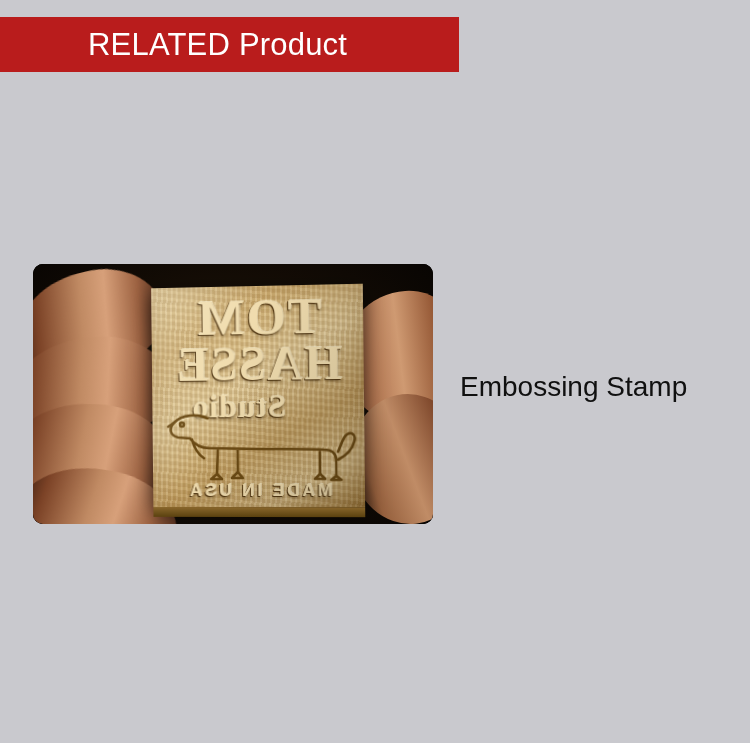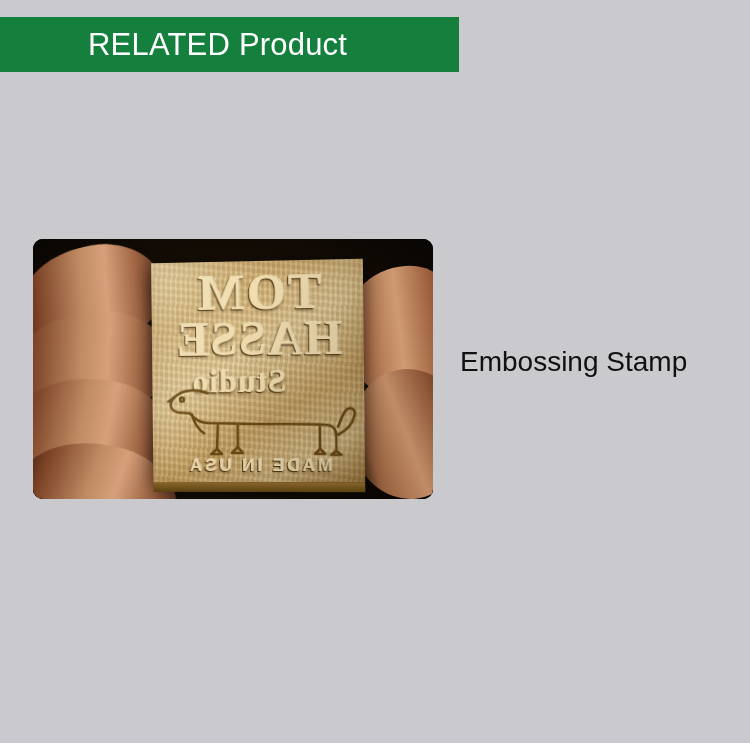--- a/index.html
+++ b/index.html
@@ -15,36 +15,36 @@
     position: relative;
   }
 
   
   .header-banner {
     position: absolute;
     left: 0;
     top: 17px;
     width: 459px;
     height: 55px;
-    background: #15803d;
+    background: #b91c1c;
     display: flex;
     align-items: center;
   }
   .header-title {
     color: #ffffff;
     font-size: 31px;
     font-weight: normal;
     letter-spacing: 0.2px;
     margin-left: 88px;
     line-height: 1;
     white-space: nowrap;
   }
 
   
-  .product-row-1 { position: absolute; left: 0; top: 114px; width: 730px; height: 262px; }
+  .product-row-1 { position: absolute; left: 0; top: 139px; width: 730px; height: 262px; }
   .product-row-2 { position: absolute; left: 0; top: 462px; width: 750px; height: 254px; }
 
   .label-text {
     position: absolute;
     color: #101010;
     font-size: 28px;
     line-height: 1;
     white-space: nowrap;
   }
   .label-embossing { left: 460px; top: 234px; }

